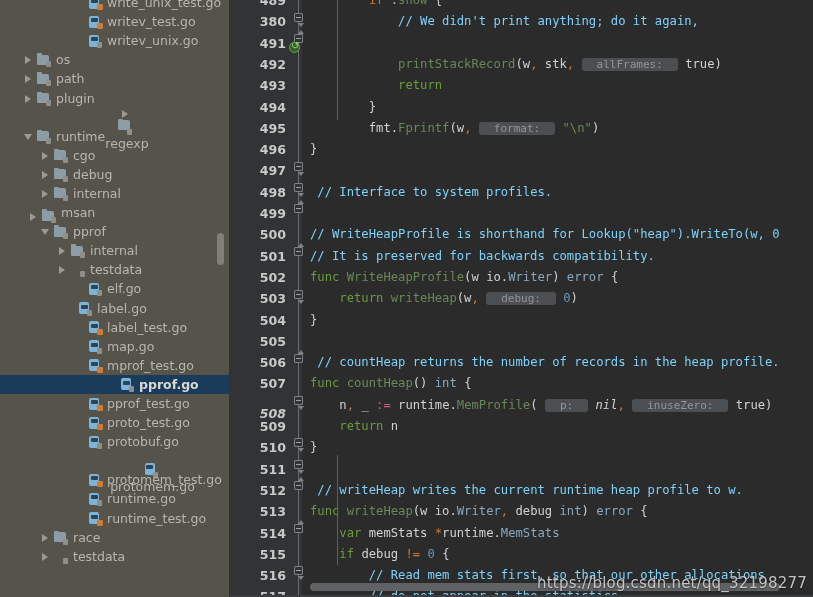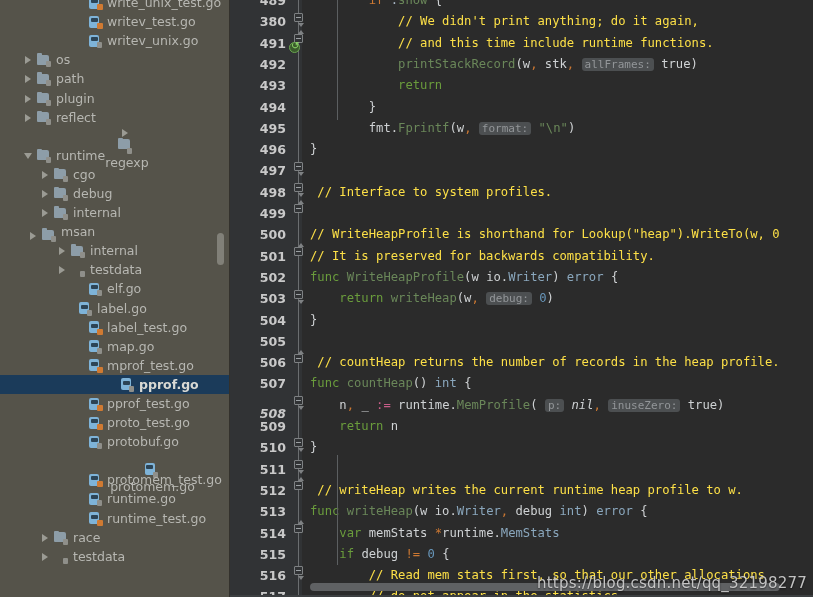--- a/index.html
+++ b/index.html
@@ -233,36 +233,36 @@
   .run-mark::after {
     content: "\21BA";
     position: absolute;
     left: 1px; top: -3px;
     font-size: 10px;
     color: #8fd96a;
     line-height: 12px;
   }
 
   
-  .c-com  { color: #fde047; }
+  .c-com  { color: #7dd3fc; }
   .c-kw   { color: #cc7832; }
   .c-fn2  { color: #6a8759; }
   .c-str  { color: #6a8759; }
   .c-num  { color: #6897bb; }
   .c-plain{ color: #a9b7c6; }
   .c-grn  { color: #6a9c3c; }
   .c-blue { color: #8aa7bd; }
   .c-pink { color: #c75d88; }
   .c-white{ color: #cfd2d4; }
   .c-ital { font-style: italic; }
   .hint {
     background: #4c4f51;
     color: #939699;
     border-radius: 3px;
-    padding: 0 3px;
+    padding: 0 15px;
     font-size: 11px;
   }
 
   
   .h-scroll {
     position: absolute;
     left: 80px; bottom: 6px;
     height: 8px;
     width: 470px;
     background: #5f6163;
@@ -330,27 +330,20 @@
           </span>
           <span class="lbl">path</span>
         </div>
         <div class="row" style="padding-left: 23px;">
           <span class="arrow collapsed"></span>
           <span class="ficon folder">
             <span class="badge-lock"></span>
           </span>
           <span class="lbl">plugin</span>
         </div>
-        <div class="row" style="padding-left: 23px;">
-          <span class="arrow collapsed"></span>
-          <span class="ficon folder">
-            <span class="badge-lock"></span>
-          </span>
-          <span class="lbl">reflect</span>
-        </div>
         <div class="row" style="padding-left: 23px; flex-direction: column;">
           <span class="arrow collapsed"></span>
           <span class="ficon folder">
             <span class="badge-lock"></span>
           </span>
           <span class="lbl">regexp</span>
         </div>
         <div class="row" style="padding-left: 23px;">
           <span class="arrow expanded"></span>
           <span class="ficon folder">
@@ -378,20 +371,27 @@
             <span class="badge-lock"></span>
           </span>
           <span class="lbl">internal</span>
         </div>
         <div class="row" style="padding-left: 28px; align-items: flex-end;">
           <span class="arrow collapsed"></span>
           <span class="ficon folder">
             <span class="badge-lock"></span>
           </span>
           <span class="lbl">msan</span>
+        </div>
+        <div class="row" style="padding-left: 40px;">
+          <span class="arrow expanded"></span>
+          <span class="ficon folder">
+            <span class="badge-lock"></span>
+          </span>
+          <span class="lbl">pprof</span>
         </div>
         <div class="row" style="padding-left: 57px;">
           <span class="arrow collapsed"></span>
           <span class="ficon folder">
             <span class="badge-lock"></span>
           </span>
           <span class="lbl">internal</span>
         </div>
         <div class="row" style="padding-left: 57px;">
           <span class="arrow collapsed"></span>
@@ -511,21 +511,20 @@
   </div>
 
   <div class="editor">
     <div class="gutter"></div>
     <div class="code-area" id="code-area">
         <div class="ln lnum" style="top: -10px;">489</div>
         <div class="ln ltext" style="top: -10px;">        <span class="c-kw">if</span> <span class="c-plain">.</span><span class="c-fn2">show</span> <span class="c-white">{</span></div>
         <div class="ln lnum" style="top: 11.3px;">380</div>
         <div class="ln ltext" style="top: 11.3px;">            <span class="c-com">// We didn't print anything; do it again,</span></div>
         <div class="ln lnum" style="top: 32.6px;">491</div>
-        <div class="ln ltext" style="top: 32.6px;">            <span class="c-com">// and this time include runtime functions.</span></div>
         <div class="ln lnum" style="top: 53.9px;">492</div>
         <div class="ln ltext" style="top: 53.9px;">            <span class="c-fn2">printStackRecord</span><span class="c-white">(</span><span class="c-white">w</span><span class="c-kw">,</span> <span class="c-white">stk</span><span class="c-kw">,</span> <span class="hint">allFrames:</span> <span class="c-white">true)</span></div>
         <div class="ln lnum" style="top: 75.2px;">493</div>
         <div class="ln ltext" style="top: 75.2px;">            <span class="c-grn">return</span></div>
         <div class="ln lnum" style="top: 96.5px;">494</div>
         <div class="ln ltext" style="top: 96.5px;">        <span class="c-white">}</span></div>
         <div class="ln lnum" style="top: 117.8px;">495</div>
         <div class="ln ltext" style="top: 117.8px;">        <span class="c-white">fmt.</span><span class="c-fn2">Fprintf</span><span class="c-white">(w</span><span class="c-kw">,</span> <span class="hint">format:</span> <span class="c-str">"\n"</span><span class="c-white">)</span></div>
         <div class="ln lnum" style="top: 139.1px;">496</div>
         <div class="ln ltext" style="top: 139.1px;"><span class="c-white">}</span></div>

